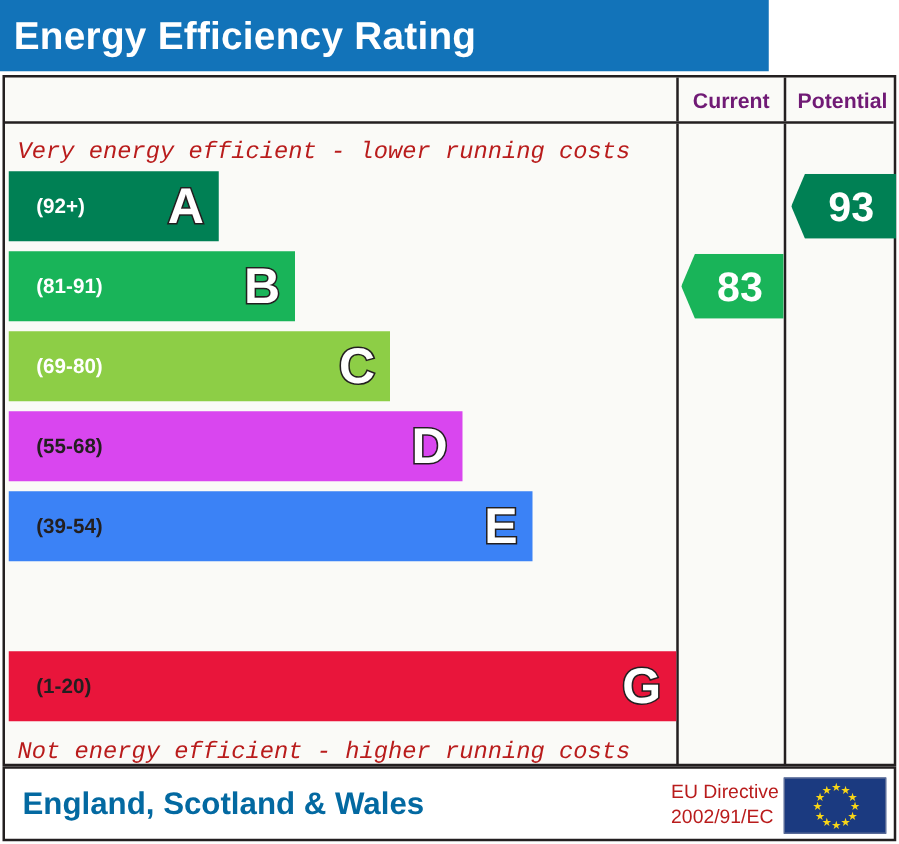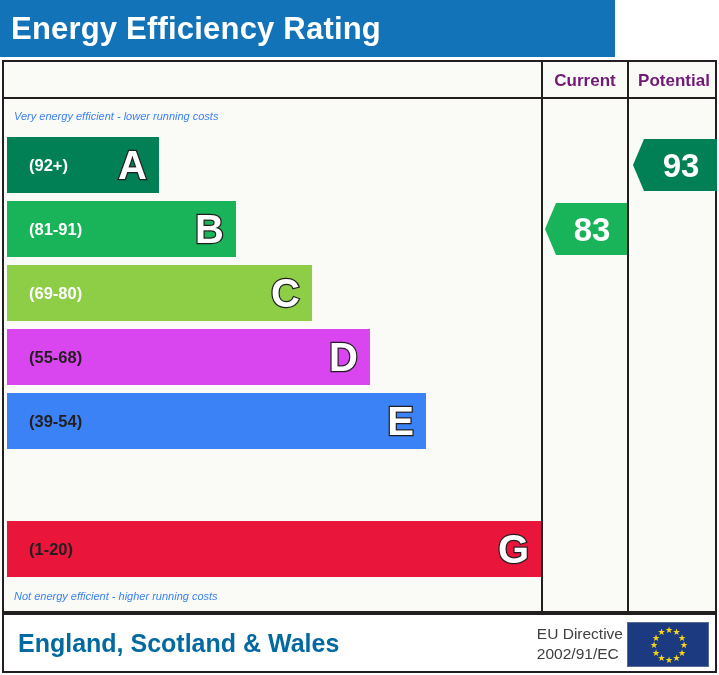--- a/index.html
+++ b/index.html
@@ -60,22 +60,23 @@
   .body-divider {
     position: absolute; top: 37px; height: 514px;
     width: 2px; background: #231f20;
   }
   .body-divider.c1 { left: 537px; }
   .body-divider.c2 { left: 623px; }
 
   
   .caption {
     position: absolute; left: 10px;
-    font-size: 11px; font-style: italic; color: #3b82f6;
+    font-size: 19px; font-style: italic; color: #b91c1c;
     white-space: nowrap;
+    font-family: Liberation Mono, monospace;
   }
   .caption.top    { top: 48px; }
   .caption.bottom { top: 528px; }
 
   
   .bars { position: absolute; left: 3px; top: 75px; width: 534px; height: 450px; }
   .bar {
     position: absolute; left: 0;
     height: 56px;
     display: flex; align-items: center;
@@ -123,21 +124,21 @@
     border: 2px solid #231f20;
     background: #ffffff;
     display: flex; align-items: center;
   }
   .footer-region {
     font-size: 25px; font-weight: bold; color: #0369a1;
     padding-left: 14px; white-space: nowrap;
   }
   .footer-directive {
     position: absolute; right: 92px; top: 9px;
-    font-size: 15.5px; color: #404040; line-height: 1.32;
+    font-size: 15.5px; color: #b91c1c; line-height: 1.32;
     text-align: left;
   }
   .eu-flag {
     position: absolute; right: 6px; top: 7px;
     width: 82px; height: 45px;
     background: #1b3a80;
     border: 1px solid #5a6a95;
   }
   .eu-star {
     position: absolute; width: 9px; height: 9px;
@@ -163,21 +164,21 @@
       <div class="col-head-label potential">Potential</div>
     </div>
 
     <div class="body-divider c1"></div>
     <div class="body-divider c2"></div>
 
     <div class="caption top">Very energy efficient - lower running costs</div>
     <div class="caption bottom">Not energy efficient - higher running costs</div>
 
     <div class="bars">
-        <div class="bar" style="top: 0px; width: 152px; background: rgb(0, 128, 84);">
+        <div class="bar" style="top: 0px; width: 168px; background: rgb(0, 128, 84);">
           <span class="bar-range range-light">(92+)</span>
           <span class="bar-letter letter-light">A</span>
         </div>
         <div class="bar" style="top: 64px; width: 229px; background: rgb(25, 180, 89);">
           <span class="bar-range range-light">(81-91)</span>
           <span class="bar-letter letter-light">B</span>
         </div>
         <div class="bar" style="top: 128px; width: 305px; background: rgb(141, 206, 70);">
           <span class="bar-range range-light">(69-80)</span>
           <span class="bar-letter letter-light">C</span>

